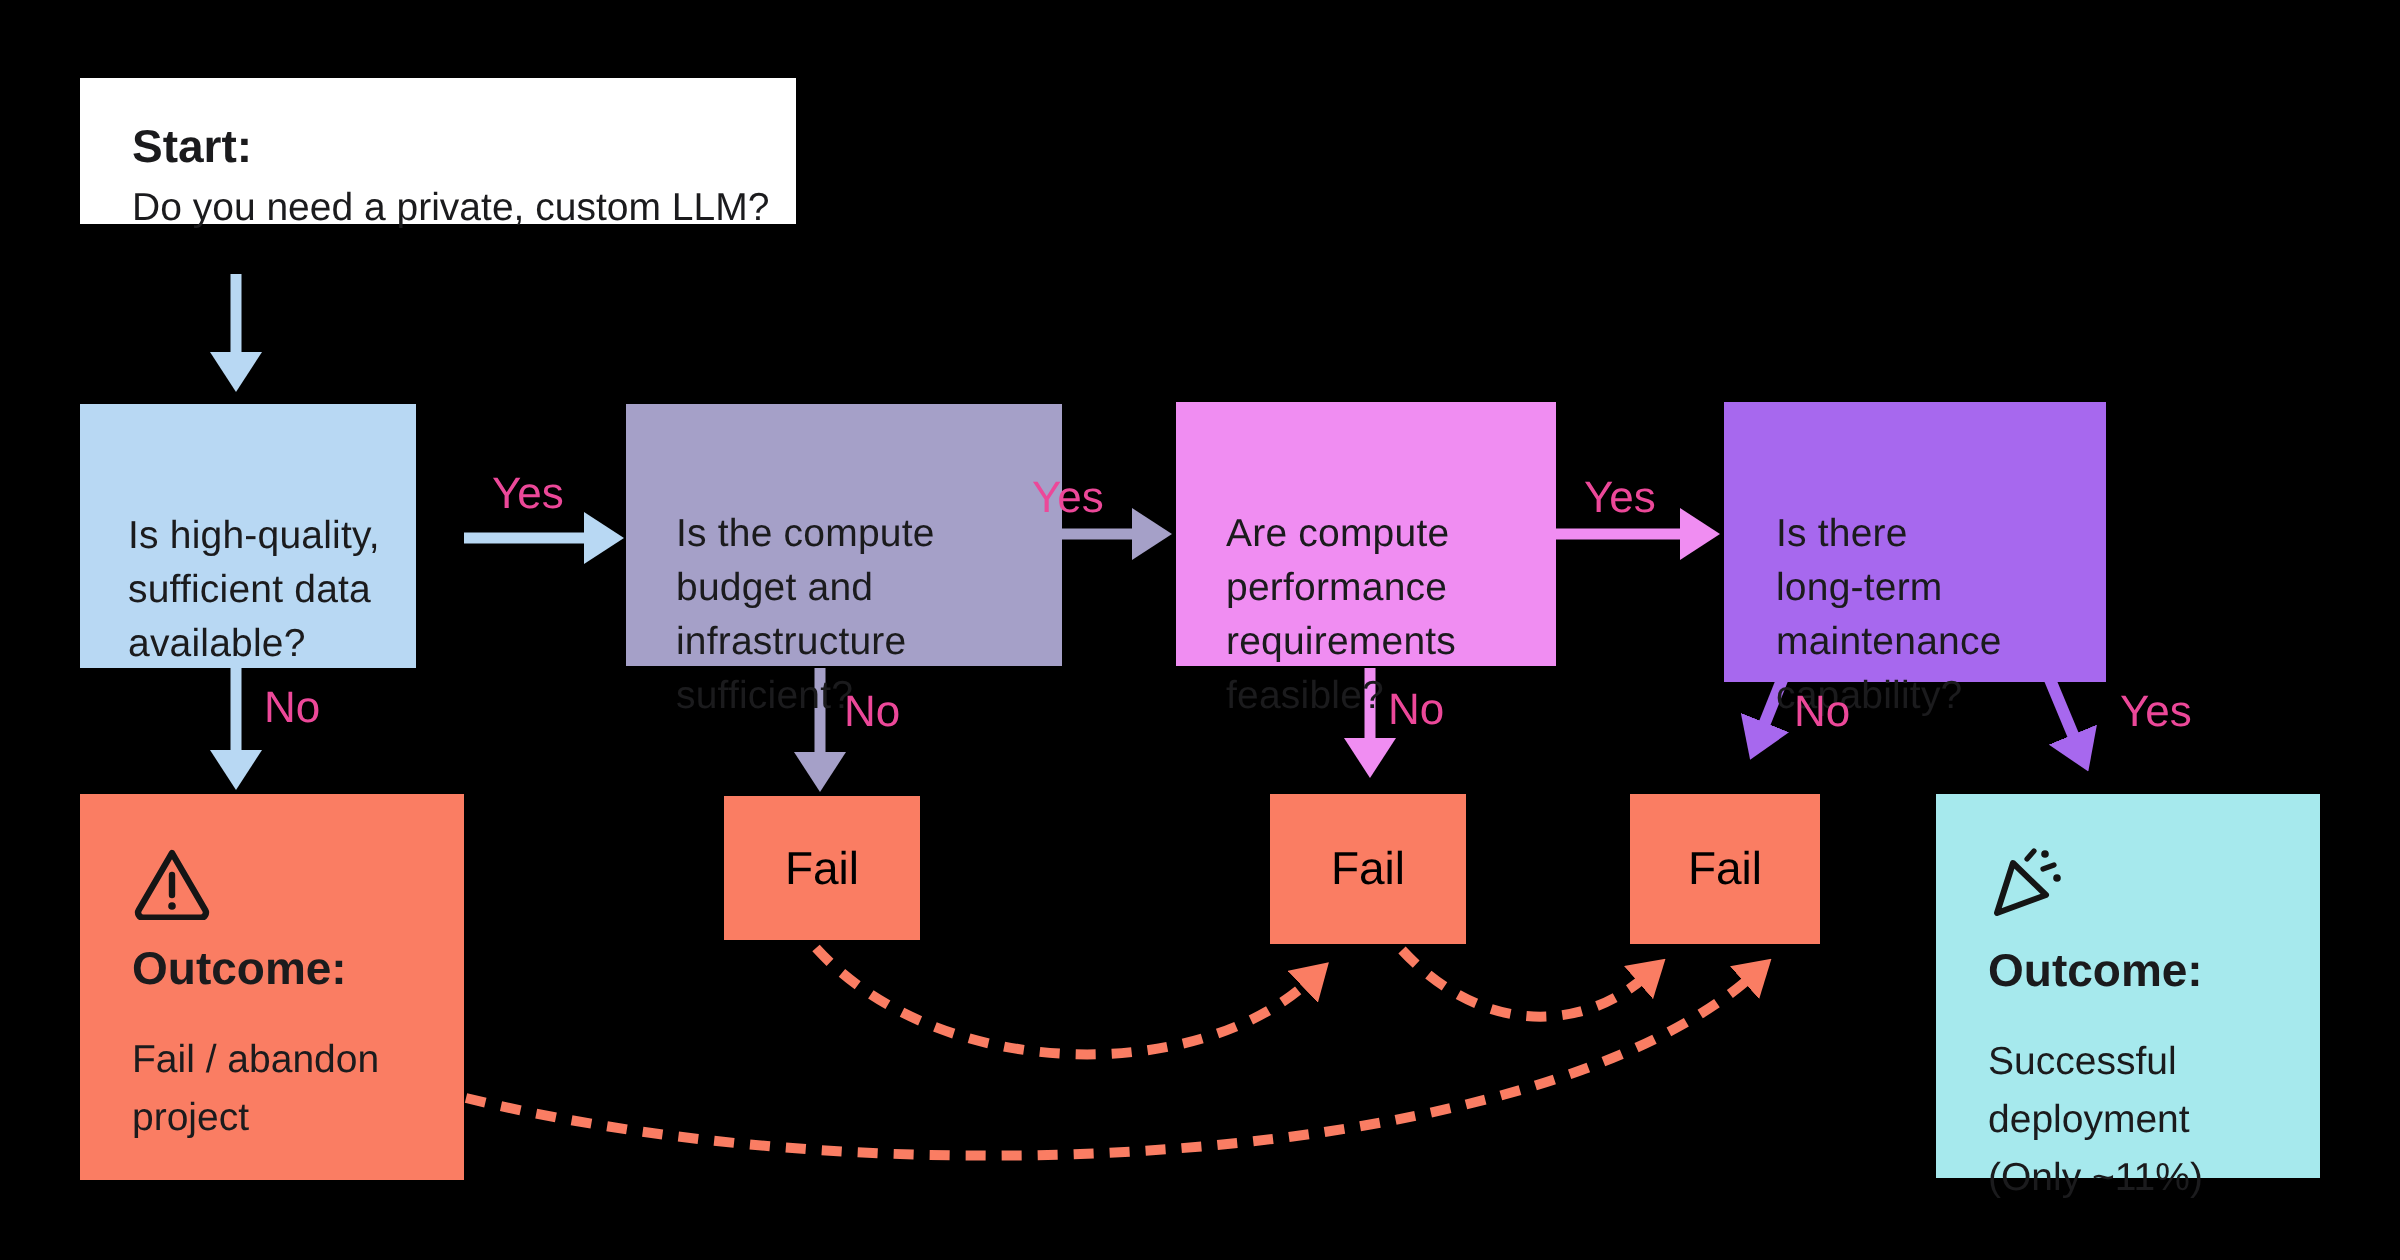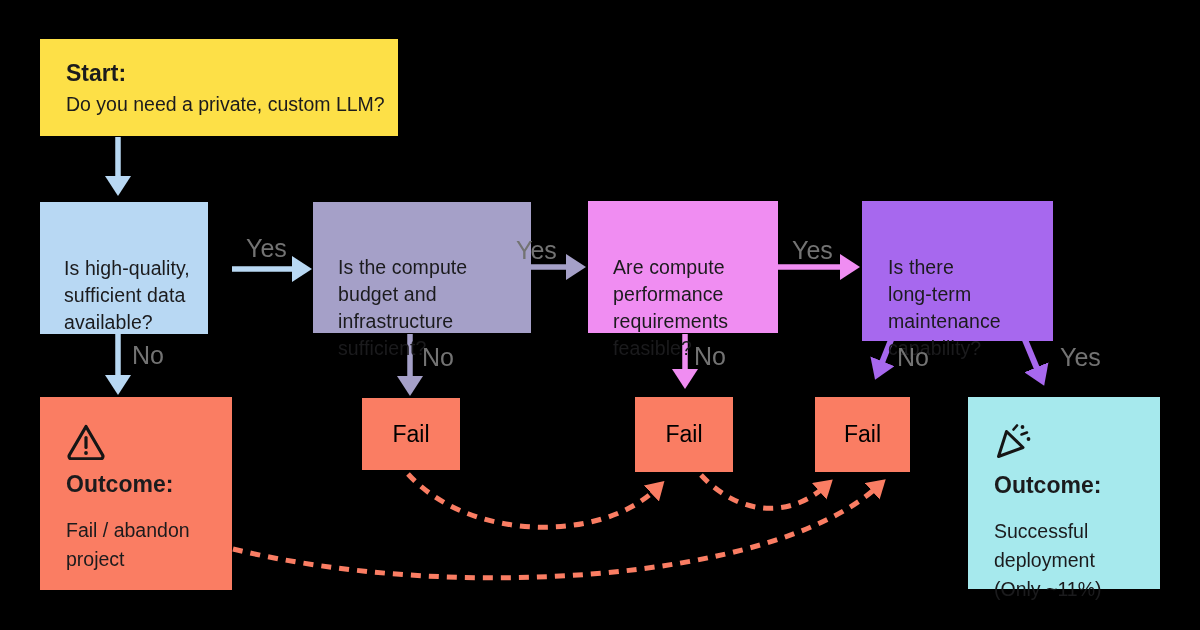--- a/index.html
+++ b/index.html
@@ -4,38 +4,38 @@
 <style>
   html,body{margin:0;padding:0;background:#000;}
   .canvas{
     position:relative;width:1200px;height:630px;background:#000000;
     font-family:"Liberation Sans","DejaVu Sans",sans-serif;overflow:hidden;
     color:#1b1b1d;
   }
   .edges{position:absolute;left:0;top:0;width:1200px;height:630px;}
   .box{position:absolute;box-sizing:border-box;}
   .qtext{font-size:19.5px;line-height:27px;white-space:pre-line;letter-spacing:.1px;}
-  #start{left:40px;top:39px;width:358px;height:97px;background:#fde047;padding:21px 0 0 26px;}
+  #start{left:40px;top:39px;width:358px;height:73px;background:#ffffff;padding:21px 0 0 26px;}
   .start-title{font-size:23px;font-weight:bold;margin-bottom:6px;}
   .start-body{font-size:19.5px;}
   #q1{left:40px;top:202px;width:168px;height:132px;background:#B8D8F3;padding:26px 4px 0 24px;}
   #q2{left:313px;top:202px;width:218px;height:131px;background:#A5A0C8;padding:25px 14px 0 25px;}
   #q3{left:588px;top:201px;width:190px;height:132px;background:#F08DF2;padding:26px 14px 0 25px;}
   #q4{left:862px;top:201px;width:191px;height:140px;background:#A768EE;padding:26px 14px 0 26px;}
   .fail{background:#FA7D63;display:flex;align-items:center;justify-content:center;
         font-size:23px;color:#000000;}
   #fail1{left:362px;top:398px;width:98px;height:72px;}
   #fail2{left:635px;top:397px;width:98px;height:75px;}
   #fail3{left:815px;top:397px;width:95px;height:75px;}
   .outcome{width:192px;padding:26px 12px 0 26px;}
   #out-fail{left:40px;top:397px;height:193px;background:#FA7D63;}
   #out-ok{left:968px;top:397px;height:192px;background:#A6E9ED;}
   .outcome-title{font-size:23px;font-weight:bold;margin-top:11px;}
   .outcome-body{font-size:19.5px;line-height:29px;white-space:pre-line;margin-top:18px;}
-  .elabel{position:absolute;font-size:25px;color:#737373;}
+  .elabel{position:absolute;font-size:22px;color:#ec4899;}
   #lbl-yes1{left:246px;top:234px;}
   #lbl-yes2{left:516px;top:236px;}
   #lbl-yes3{left:792px;top:236px;}
   #lbl-yes4{left:1060px;top:343px;}
   #lbl-no1{left:132px;top:341px;}
   #lbl-no2{left:422px;top:343px;}
   #lbl-no3{left:694px;top:342px;}
   #lbl-no4{left:897px;top:343px;}
   .node-icon{display:block;}
 </style>

